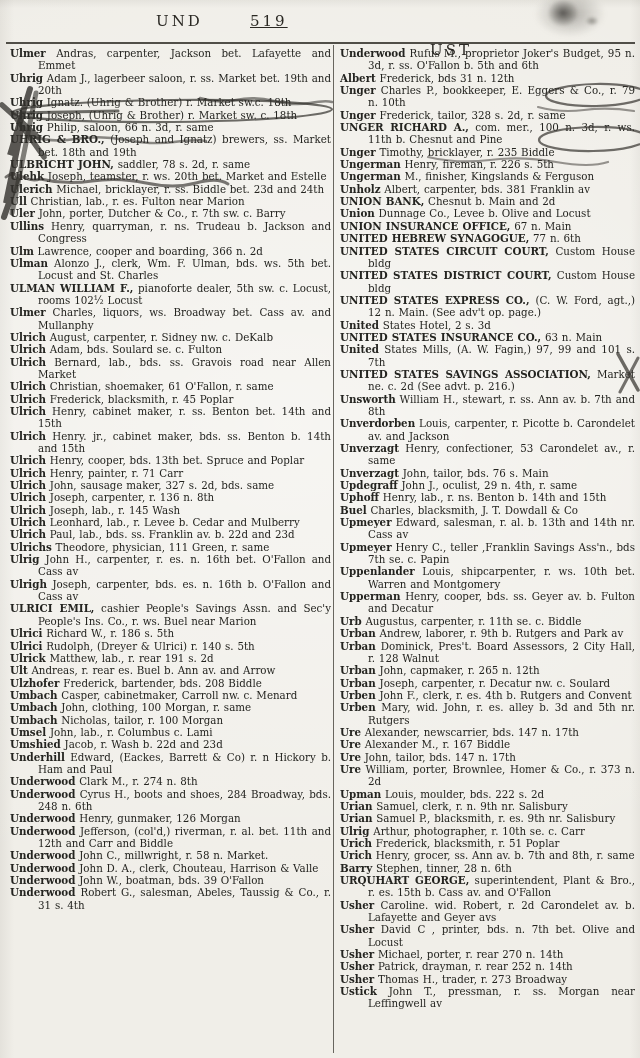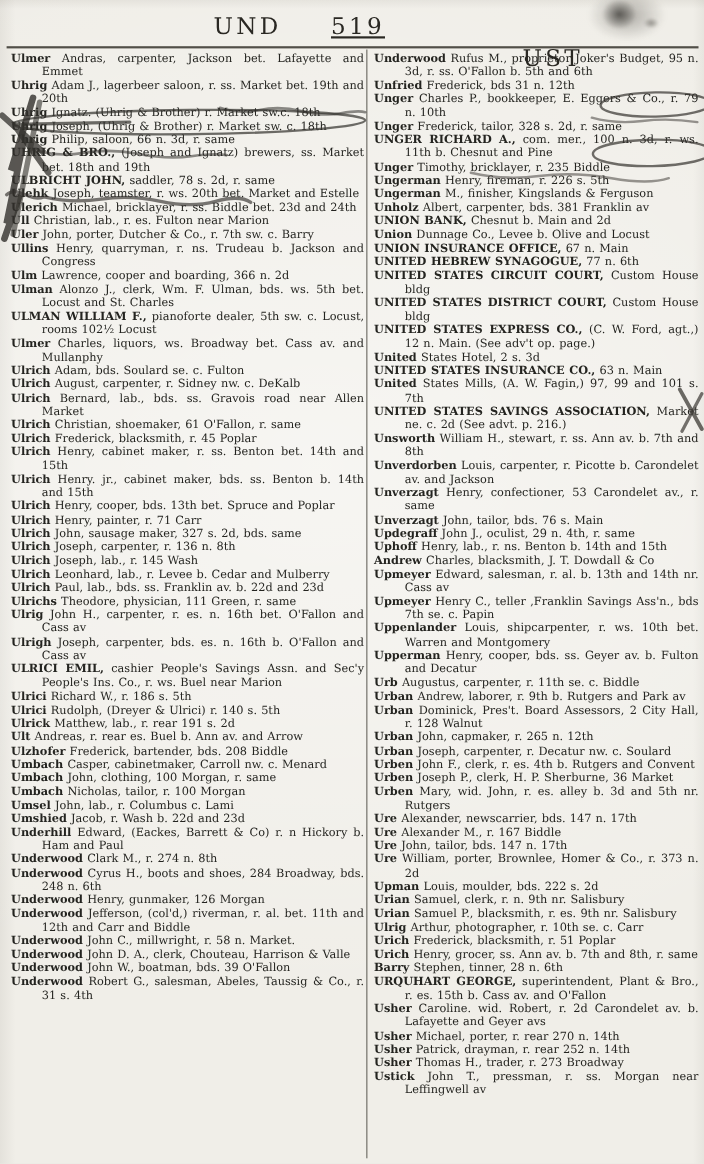--- a/index.html
+++ b/index.html
@@ -8,21 +8,21 @@
     position:relative;width:640px;height:1058px;overflow:hidden;
     background:
       radial-gradient(ellipse 900px 700px at 45% 40%, rgba(255,255,255,.45), rgba(255,255,255,0) 70%),
       linear-gradient(90deg, rgba(120,115,105,.10), rgba(120,115,105,0) 14px),
       linear-gradient(270deg, rgba(120,115,105,.08), rgba(120,115,105,0) 10px),
       linear-gradient(180deg, rgba(120,115,105,.10), rgba(120,115,105,0) 8px),
       #f0eee8;
     font-family:"DejaVu Serif","Liberation Serif",serif;
     color:#242420;
   }
-  .hdr{position:absolute;top:12px;height:30px;font-size:21px;letter-spacing:3px;color:#2a2823;text-align:right;}
+  .hdr{position:absolute;top:12px;height:30px;font-size:15px;letter-spacing:3px;color:#2a2823;text-align:left;}
   .hdr-rule{position:absolute;top:42px;left:6px;width:629px;height:2px;background:#35322c;opacity:.85;}
   .col-divider{position:absolute;top:45px;left:333px;width:1px;height:1008px;background:#45423b;opacity:.8;}
   .col{
     position:absolute;top:47px;
     font-size:10.3px;line-height:12.35px;
     text-align:justify;word-spacing:.5px;
   }
   .col-left{left:10px;width:321px;}
   .col-right{left:340px;width:295px;}
   .entry{padding-left:28px;text-indent:-28px;}
@@ -56,22 +56,22 @@
       <div class="entry"><span class="nm">ULBRICHT JOHN,</span> saddler, 78 s. 2d, r. same</div>
       <div class="entry"><span class="nm">Ulehk</span> Joseph, teamster, r. ws. 20th bet. Market and Estelle</div>
       <div class="entry"><span class="nm">Ulerich</span> Michael, bricklayer, r. ss. Biddle bet. 23d and 24th</div>
       <div class="entry"><span class="nm">Ull</span> Christian, lab., r. es. Fulton near Marion</div>
       <div class="entry"><span class="nm">Uler</span> John, porter, Dutcher &amp; Co., r. 7th sw. c. Barry</div>
       <div class="entry"><span class="nm">Ullins</span> Henry, quarryman, r. ns. Trudeau b. Jackson and Congress</div>
       <div class="entry"><span class="nm">Ulm</span> Lawrence, cooper and boarding, 366 n. 2d</div>
       <div class="entry"><span class="nm">Ulman</span> Alonzo J., clerk, Wm. F. Ulman, bds. ws. 5th bet. Locust and St. Charles</div>
       <div class="entry"><span class="nm">ULMAN WILLIAM F.,</span> pianoforte dealer, 5th sw. c. Locust, rooms 102½ Locust</div>
       <div class="entry"><span class="nm">Ulmer</span> Charles, liquors, ws. Broadway bet. Cass av. and Mullanphy</div>
+      <div class="entry"><span class="nm">Ulrich</span> August, carpenter, r. Sidney nw. c. DeKalb</div>
       <div class="entry"><span class="nm">Ulrich</span> Adam, bds. Soulard se. c. Fulton</div>
-      <div class="entry"><span class="nm">Ulrich</span> August, carpenter, r. Sidney nw. c. DeKalb</div>
       <div class="entry"><span class="nm">Ulrich</span> Bernard, lab., bds. ss. Gravois road near Allen Market</div>
       <div class="entry"><span class="nm">Ulrich</span> Christian, shoemaker, 61 O'Fallon, r. same</div>
       <div class="entry"><span class="nm">Ulrich</span> Frederick, blacksmith, r. 45 Poplar</div>
       <div class="entry"><span class="nm">Ulrich</span> Henry, cabinet maker, r. ss. Benton bet. 14th and 15th</div>
       <div class="entry"><span class="nm">Ulrich</span> Henry. jr., cabinet maker, bds. ss. Benton b. 14th and 15th</div>
       <div class="entry"><span class="nm">Ulrich</span> Henry, cooper, bds. 13th bet. Spruce and Poplar</div>
       <div class="entry"><span class="nm">Ulrich</span> Henry, painter, r. 71 Carr</div>
       <div class="entry"><span class="nm">Ulrich</span> John, sausage maker, 327 s. 2d, bds. same</div>
       <div class="entry"><span class="nm">Ulrich</span> Joseph, carpenter, r. 136 n. 8th</div>
       <div class="entry"><span class="nm">Ulrich</span> Joseph, lab., r. 145 Wash</div>
@@ -97,21 +97,21 @@
       <div class="entry"><span class="nm">Underwood</span> Henry, gunmaker, 126 Morgan</div>
       <div class="entry"><span class="nm">Underwood</span> Jefferson, (col'd,) riverman, r. al. bet. 11th and 12th and Carr and Biddle</div>
       <div class="entry"><span class="nm">Underwood</span> John C., millwright, r. 58 n. Market.</div>
       <div class="entry"><span class="nm">Underwood</span> John D. A., clerk, Chouteau, Harrison &amp; Valle</div>
       <div class="entry"><span class="nm">Underwood</span> John W., boatman, bds. 39 O'Fallon</div>
       <div class="entry"><span class="nm">Underwood</span> Robert G., salesman, Abeles, Taussig &amp; Co., r. 31 s. 4th</div>
     </div>
   <div class="col-divider"></div>
   <div class="col col-right" id="col-right">
       <div class="entry"><span class="nm">Underwood</span> Rufus M., proprietor Joker's Budget, 95 n. 3d, r. ss. O'Fallon b. 5th and 6th</div>
-      <div class="entry"><span class="nm">Unfried</span> Frederick, bds 31 n. 12th</div>
+      <div class="entry"><span class="nm">Albert</span> Frederick, bds 31 n. 12th</div>
       <div class="entry"><span class="nm">Unger</span> Charles P., bookkeeper, E. Eggers &amp; Co., r. 79 n. 10th</div>
       <div class="entry"><span class="nm">Unger</span> Frederick, tailor, 328 s. 2d, r. same</div>
       <div class="entry"><span class="nm">UNGER RICHARD A.,</span> com. mer., 100 n. 3d, r. ws. 11th b. Chesnut and Pine</div>
       <div class="entry"><span class="nm">Unger</span> Timothy, bricklayer, r. 235 Biddle</div>
       <div class="entry"><span class="nm">Ungerman</span> Henry, fireman, r. 226 s. 5th</div>
       <div class="entry"><span class="nm">Ungerman</span> M., finisher, Kingslands &amp; Ferguson</div>
       <div class="entry"><span class="nm">Unholz</span> Albert, carpenter, bds. 381 Franklin av</div>
       <div class="entry"><span class="nm">UNION BANK,</span> Chesnut b. Main and 2d</div>
       <div class="entry"><span class="nm">Union</span> Dunnage Co., Levee b. Olive and Locust</div>
       <div class="entry"><span class="nm">UNION INSURANCE OFFICE,</span> 67 n. Main</div>
@@ -122,46 +122,46 @@
       <div class="entry"><span class="nm">United</span> States Hotel, 2 s. 3d</div>
       <div class="entry"><span class="nm">UNITED STATES INSURANCE CO.,</span> 63 n. Main</div>
       <div class="entry"><span class="nm">United</span> States Mills, (A. W. Fagin,) 97, 99 and 101 s. 7th</div>
       <div class="entry"><span class="nm">UNITED STATES SAVINGS ASSOCIATION,</span> Market ne. c. 2d (See advt. p. 216.)</div>
       <div class="entry"><span class="nm">Unsworth</span> William H., stewart, r. ss. Ann av. b. 7th and 8th</div>
       <div class="entry"><span class="nm">Unverdorben</span> Louis, carpenter, r. Picotte b. Carondelet av. and Jackson</div>
       <div class="entry"><span class="nm">Unverzagt</span> Henry, confectioner, 53 Carondelet av., r. same</div>
       <div class="entry"><span class="nm">Unverzagt</span> John, tailor, bds. 76 s. Main</div>
       <div class="entry"><span class="nm">Updegraff</span> John J., oculist, 29 n. 4th, r. same</div>
       <div class="entry"><span class="nm">Uphoff</span> Henry, lab., r. ns. Benton b. 14th and 15th</div>
-      <div class="entry"><span class="nm">Andrew</span> Charles, blacksmith, J. T. Dowdall &amp; Co</div>
+      <div class="entry"><span class="nm">Buel</span> Charles, blacksmith, J. T. Dowdall &amp; Co</div>
       <div class="entry"><span class="nm">Upmeyer</span> Edward, salesman, r. al. b. 13th and 14th nr. Cass av</div>
       <div class="entry"><span class="nm">Upmeyer</span> Henry C., teller ,Franklin Savings Ass'n., bds 7th se. c. Papin</div>
       <div class="entry"><span class="nm">Uppenlander</span> Louis, shipcarpenter, r. ws. 10th bet. Warren and Montgomery</div>
       <div class="entry"><span class="nm">Upperman</span> Henry, cooper, bds. ss. Geyer av. b. Fulton and Decatur</div>
       <div class="entry"><span class="nm">Urb</span> Augustus, carpenter, r. 11th se. c. Biddle</div>
       <div class="entry"><span class="nm">Urban</span> Andrew, laborer, r. 9th b. Rutgers and Park av</div>
       <div class="entry"><span class="nm">Urban</span> Dominick, Pres't. Board Assessors, 2 City Hall, r. 128 Walnut</div>
       <div class="entry"><span class="nm">Urban</span> John, capmaker, r. 265 n. 12th</div>
       <div class="entry"><span class="nm">Urban</span> Joseph, carpenter, r. Decatur nw. c. Soulard</div>
       <div class="entry"><span class="nm">Urben</span> John F., clerk, r. es. 4th b. Rutgers and Convent</div>
-      <div class="entry"><span class="nm">Urben</span> Joseph P., clerk, H. P. Sherburne, 36 Market</div>
       <div class="entry"><span class="nm">Urben</span> Mary, wid. John, r. es. alley b. 3d and 5th nr. Rutgers</div>
       <div class="entry"><span class="nm">Ure</span> Alexander, newscarrier, bds. 147 n. 17th</div>
       <div class="entry"><span class="nm">Ure</span> Alexander M., r. 167 Biddle</div>
       <div class="entry"><span class="nm">Ure</span> John, tailor, bds. 147 n. 17th</div>
       <div class="entry"><span class="nm">Ure</span> William, porter, Brownlee, Homer &amp; Co., r. 373 n. 2d</div>
       <div class="entry"><span class="nm">Upman</span> Louis, moulder, bds. 222 s. 2d</div>
       <div class="entry"><span class="nm">Urian</span> Samuel, clerk, r. n. 9th nr. Salisbury</div>
       <div class="entry"><span class="nm">Urian</span> Samuel P., blacksmith, r. es. 9th nr. Salisbury</div>
       <div class="entry"><span class="nm">Ulrig</span> Arthur, photographer, r. 10th se. c. Carr</div>
       <div class="entry"><span class="nm">Urich</span> Frederick, blacksmith, r. 51 Poplar</div>
       <div class="entry"><span class="nm">Urich</span> Henry, grocer, ss. Ann av. b. 7th and 8th, r. same</div>
       <div class="entry"><span class="nm">Barry</span> Stephen, tinner, 28 n. 6th</div>
       <div class="entry"><span class="nm">URQUHART GEORGE,</span> superintendent, Plant &amp; Bro., r. es. 15th b. Cass av. and O'Fallon</div>
       <div class="entry"><span class="nm">Usher</span> Caroline. wid. Robert, r. 2d Carondelet av. b. Lafayette and Geyer avs</div>
+      <div class="entry"><span class="nm">Usher</span> David C , printer, bds. n. 7th bet. Olive and Locust</div>
       <div class="entry"><span class="nm">Usher</span> Michael, porter, r. rear 270 n. 14th</div>
       <div class="entry"><span class="nm">Usher</span> Patrick, drayman, r. rear 252 n. 14th</div>
       <div class="entry"><span class="nm">Usher</span> Thomas H., trader, r. 273 Broadway</div>
       <div class="entry"><span class="nm">Ustick</span> John T., pressman, r. ss. Morgan near Leffingwell av</div>
     </div>
 
   <div class="blob blob1"></div>
   <div class="blob blob2"></div>
   <div class="blob blob3"></div>
 

